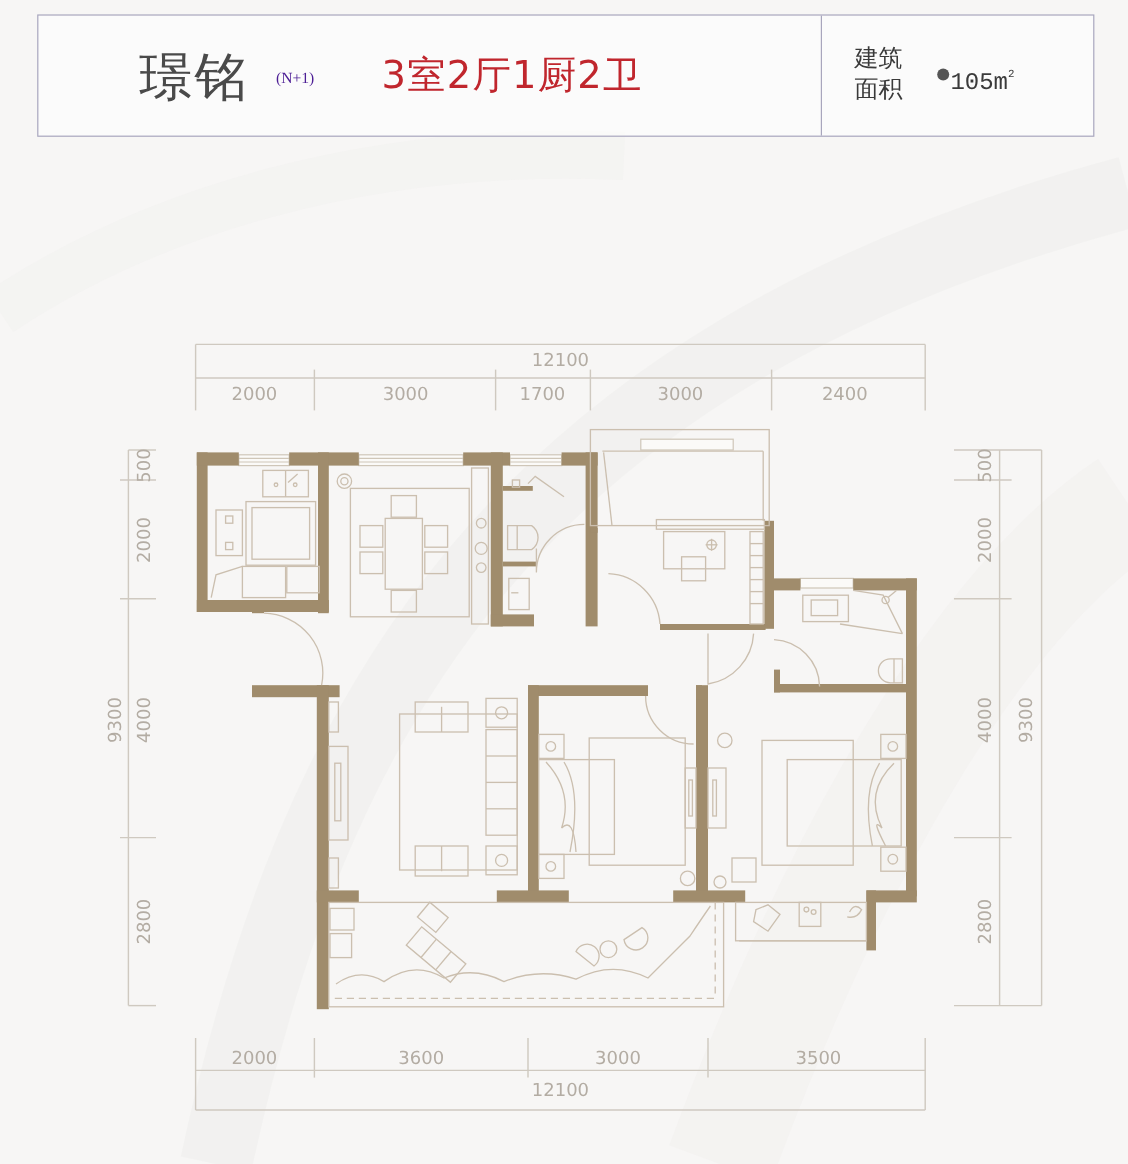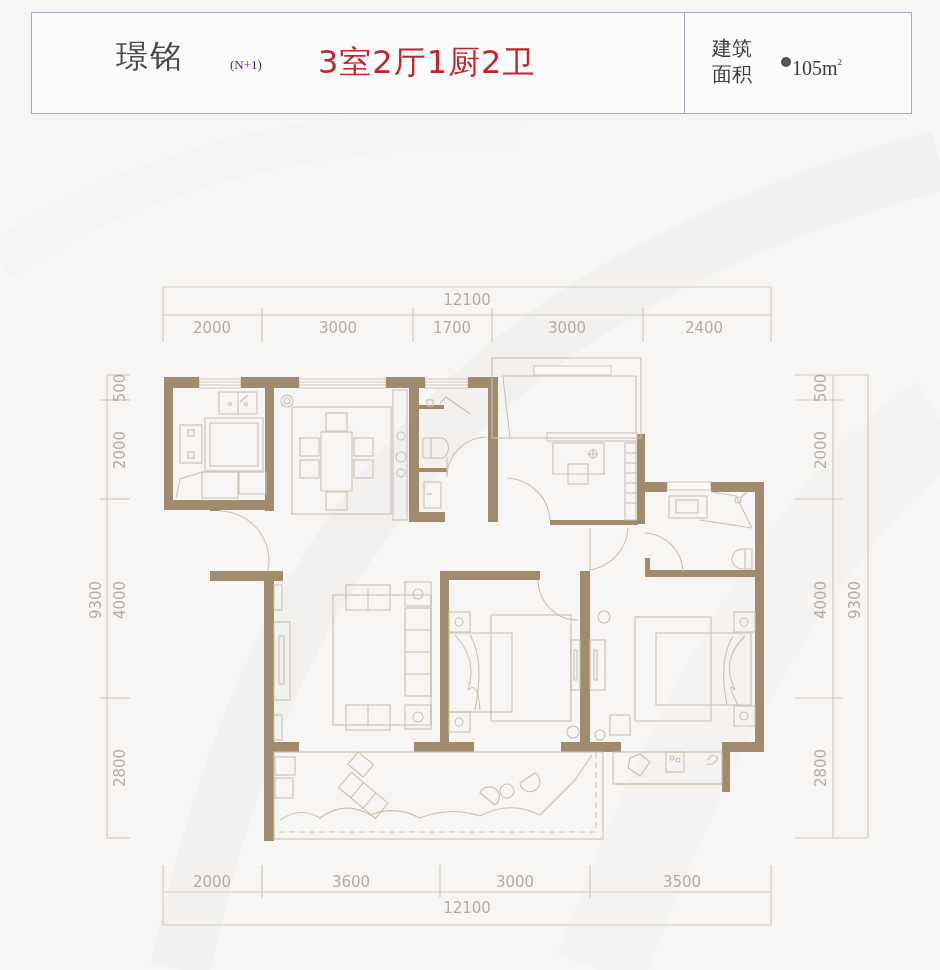--- a/index.html
+++ b/index.html
@@ -9,42 +9,42 @@
     font-family: "DejaVu Sans", "Liberation Sans", sans-serif;
   }
   .bg-swirl { position: absolute; inset: 0; z-index: 0; }
   .header {
     position: absolute; left: 31px; top: 12px; width: 881px; height: 102px;
     border: 1px solid #a8a6bd; background: rgba(255,255,255,0.55); z-index: 2;
     box-sizing: border-box;
   }
   .header-divider { position: absolute; left: 652px; top: 0; width: 1px; height: 100%; background: #a8a6bd; }
   .title-name {
-    position: absolute; left: 84px; top: 22px; font-size: 32px; color: #4a4a4a;
+    position: absolute; left: 84px; top: 22px; font-size: 44px; color: #4a4a4a;
     letter-spacing: 2px; font-family: "DejaVu Sans", sans-serif;
   }
   .title-variant {
     position: absolute; left: 198px; top: 44px; font-size: 13px; color: #4c1d95;
     font-family: "Liberation Serif", serif;
   }
   .title-layout {
     position: absolute; left: 286px; top: 28px; font-size: 32px; color: #c0262d;
     letter-spacing: 1px; font-family: "DejaVu Sans", sans-serif;
   }
   .area-label {
     position: absolute; left: 680px; top: 22px; width: 60px; font-size: 20px;
     line-height: 26px; color: #3a3a3a; font-family: "DejaVu Serif", serif;
   }
   .area-bullet {
     position: absolute; left: 749px; top: 44px; width: 10px; height: 10px; border-radius: 50%;
     background: #555;
   }
   .area-value {
     position: absolute; left: 760px; top: 44px; font-size: 20px; color: #3a3a3a;
-    font-family: Liberation Serif, serif;
+    font-family: Liberation Mono, monospace;
   }
   .area-value sup { font-size: 9px; vertical-align: 10px; }
   .plan { position: absolute; left: 0; top: 0; z-index: 1; }
   .dim text { font-family: "DejaVu Sans", sans-serif; font-size: 15px; fill: #b3aca3; }
 </style>
 </head>
 <body>
 
 <svg class="bg-swirl" width="940" height="970" viewBox="0 0 940 970">
   <path d="M180 970 C 260 600, 420 300, 940 160" stroke="#efeeec" stroke-width="60" fill="none" opacity="0.6"></path>

